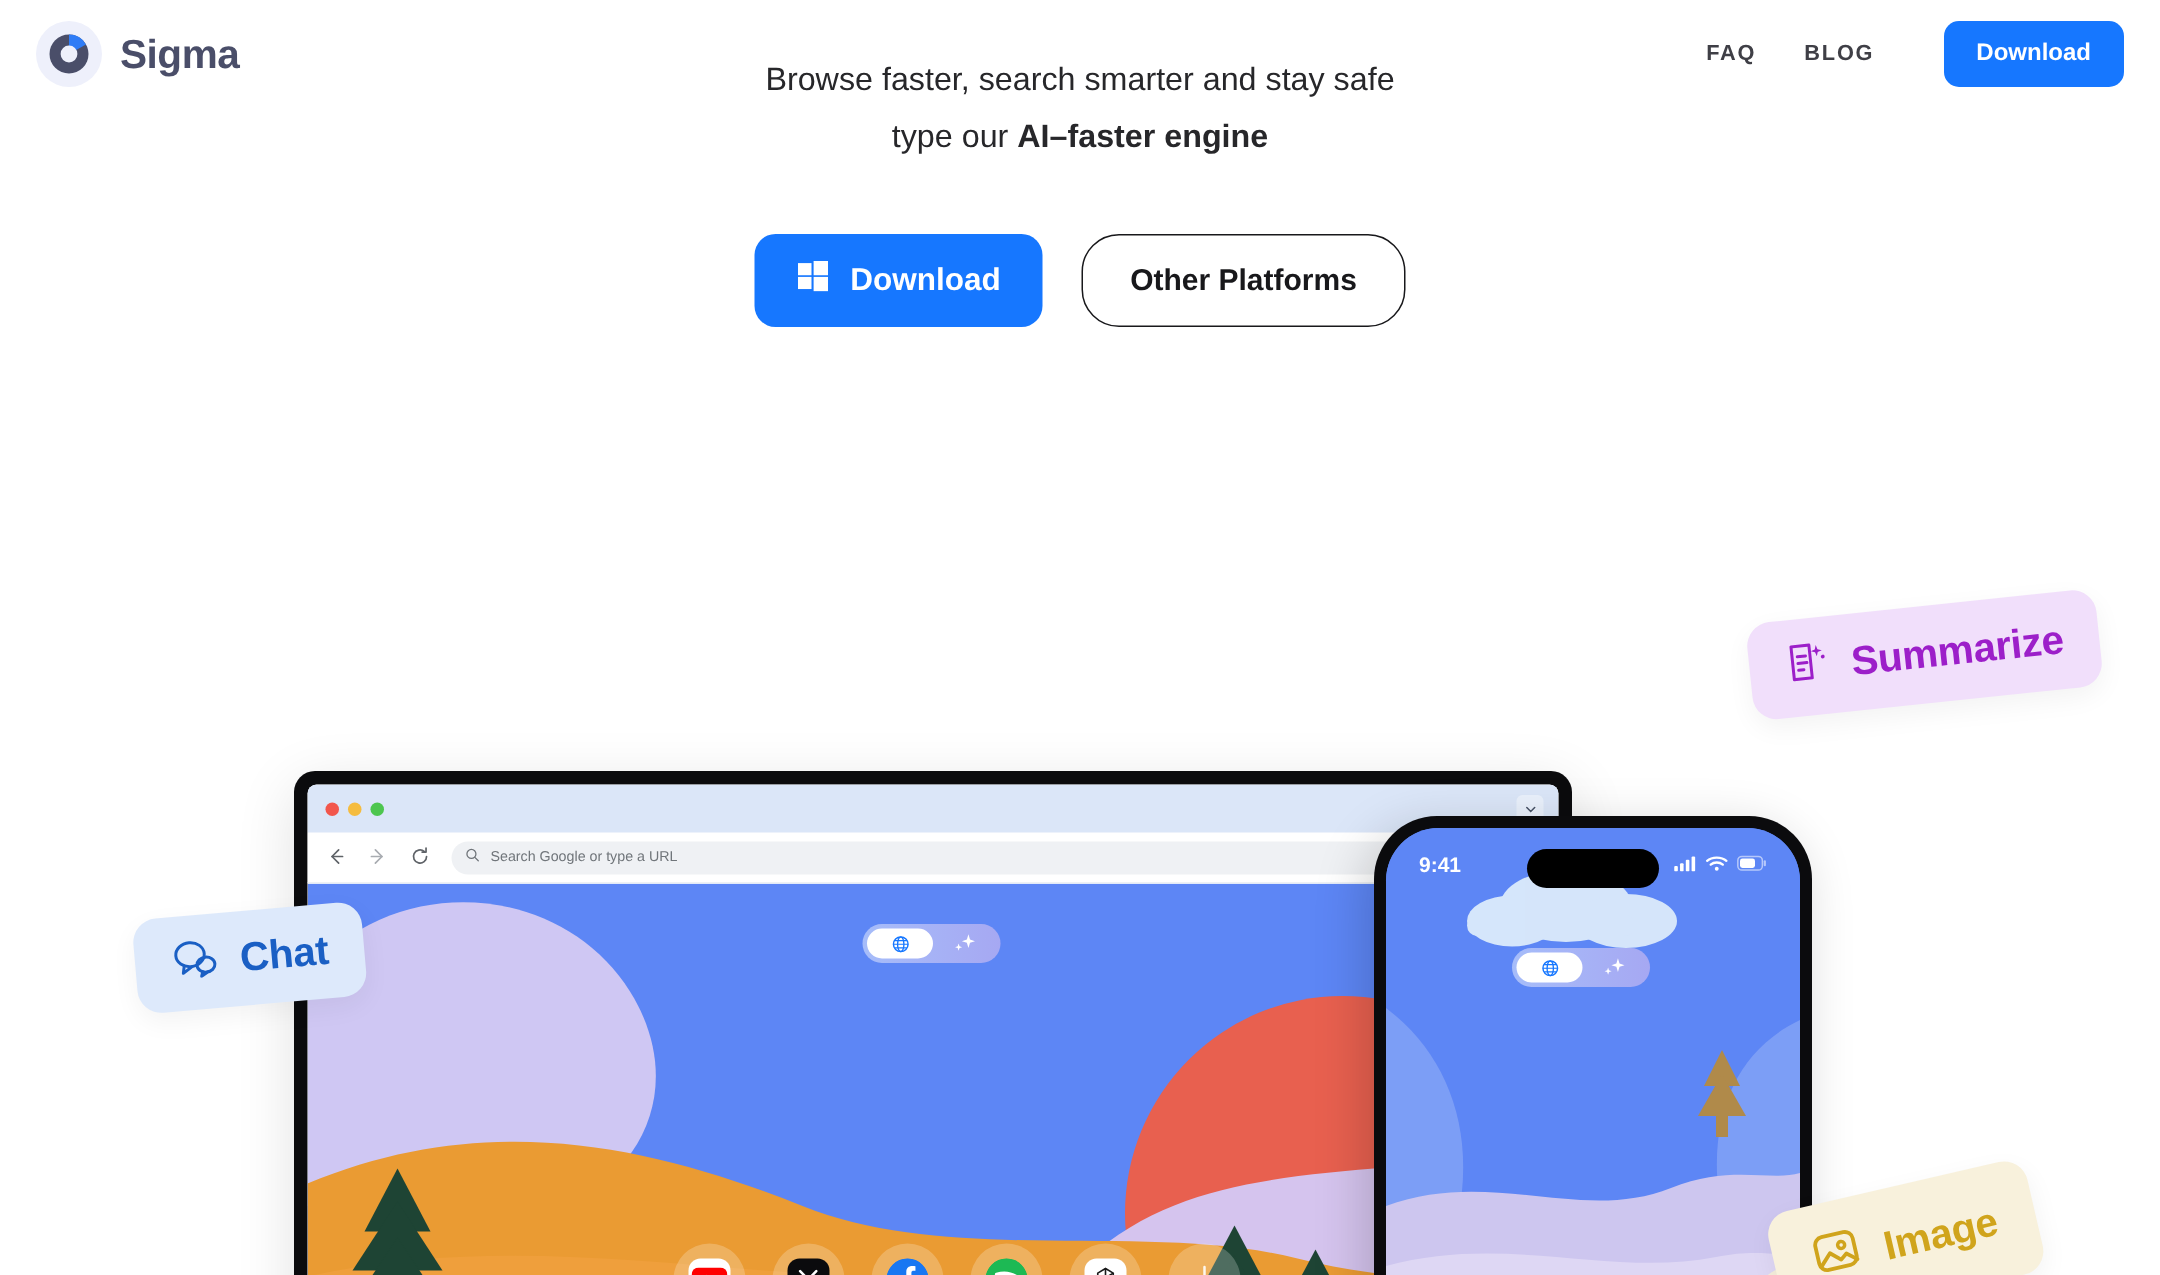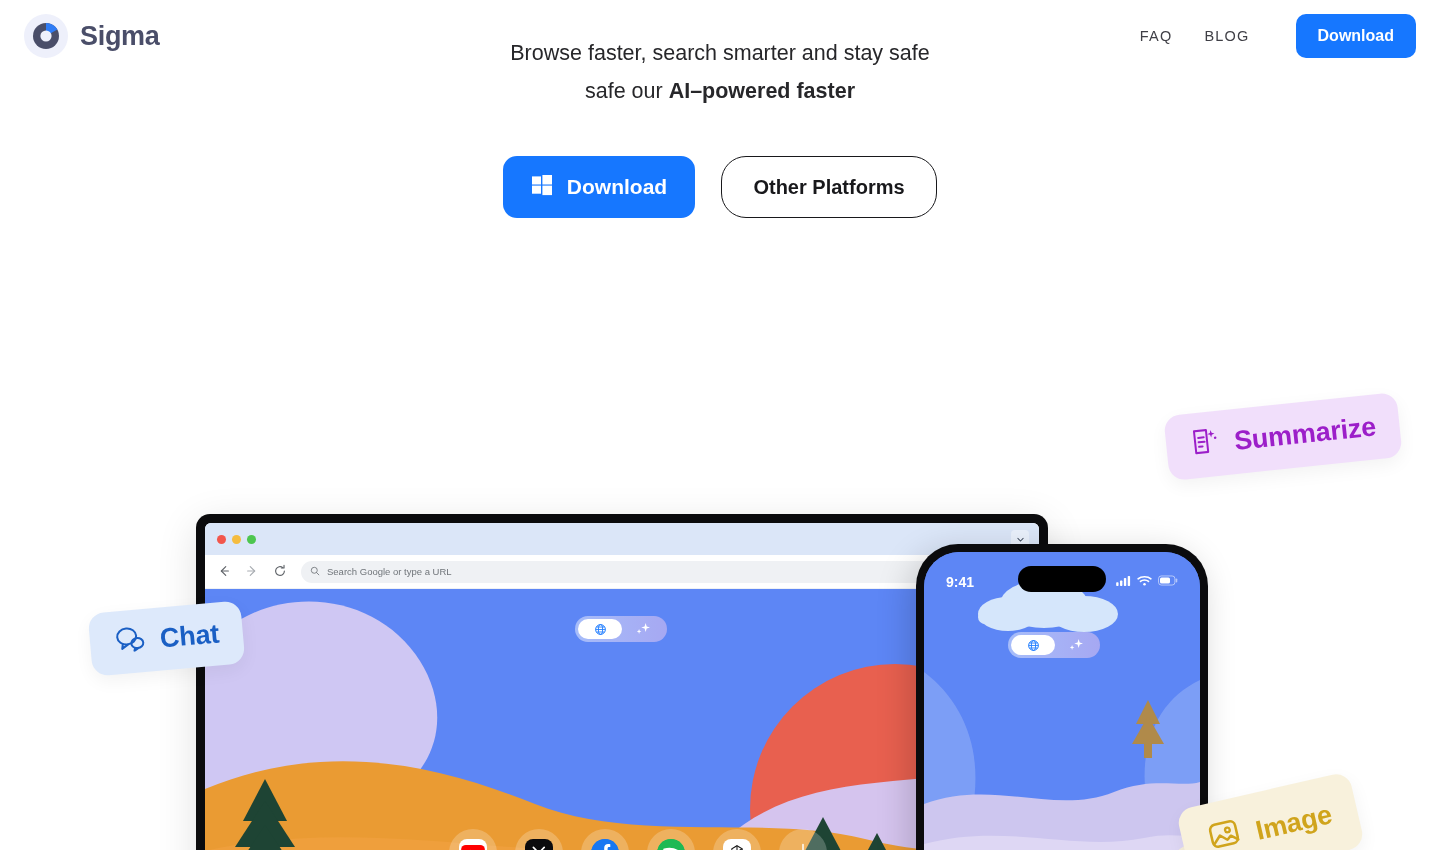--- a/index.html
+++ b/index.html
@@ -21,21 +21,21 @@
   .logo-wrap {
     width: 44px; height: 44px; border-radius: 50%;
     background: #eef0fb; display: flex; align-items: center; justify-content: center;
     position: relative;
   }
   .brand-name {
     font-size: 27px; font-weight: 700; color: #4a4e69; letter-spacing: -0.3px;
   }
   .nav { margin-left: auto; display: flex; align-items: center; gap: 0; margin-right: 24px; }
   .nav-link {
-    font-size: 14.5px; font-weight: 400; color: #3f3f46;
+    font-size: 14.5px; font-weight: 700; color: #3f3f46;
     letter-spacing: 1.2px; text-decoration: none; padding: 10px 16px;
     cursor: pointer;
   }
   .btn-download-top {
     margin-left: 30px;
     background: #1677ff; color: #fff;
     font-size: 16px; font-weight: 700;
     border: none; border-radius: 10px;
     padding: 0 22px; height: 44px;
     display: flex; align-items: center; justify-content: center;
@@ -184,21 +184,21 @@
     background: #0b0b0d; border-radius: 42px;
     padding: 8px;
     box-shadow: -6px 8px 34px rgba(0,0,0,0.18);
   }
   .phone-screen {
     width: 100%; height: 100%; border-radius: 35px; overflow: hidden;
     position: relative; background: #5d86f5;
   }
   .statusbar {
     position: absolute; top: 0; left: 0; right: 0; height: 42px; z-index: 8;
-    display: flex; align-items: flex-end; padding: 4px 22px; color: #fff;
+    display: flex; align-items: flex-start; padding: 16px 22px; color: #fff;
   }
   .st-time { font-size: 14px; font-weight: 700; }
   .island {
     position: absolute; left: 50%; transform: translateX(-50%); top: 14px;
     width: 88px; height: 26px; border-radius: 14px; background: #000;
   }
   .st-right { margin-left: auto; display: flex; align-items: center; gap: 6px; }
 </style>
 </head>
 <body>
@@ -220,21 +220,21 @@
       <a class="nav-link">FAQ</a>
       <a class="nav-link">BLOG</a>
       <button class="btn-download-top">Download</button>
     </nav>
   </div>
 
   <div class="hero">
 
     <div class="subtitle">
       <div>Browse faster, search smarter and stay safe</div>
-      <div><span>safe our </span><b>AI–powered faster</b></div>
+      <div><span>type our </span><b>AI–faster engine</b></div>
     </div>
 
     <div class="cta-row">
       <button class="btn-download-hero">
         <span>
           <svg width="22" height="22" viewBox="0 0 22 22">
             <rect x="1" y="2.4" width="9" height="8.1" fill="#fff"></rect>
             <rect x="11.4" y="1" width="9.6" height="9.5" fill="#fff"></rect>
             <rect x="1" y="11.6" width="9" height="8.1" fill="#fff"></rect>
             <rect x="11.4" y="11.6" width="9.6" height="9.5" fill="#fff"></rect>

